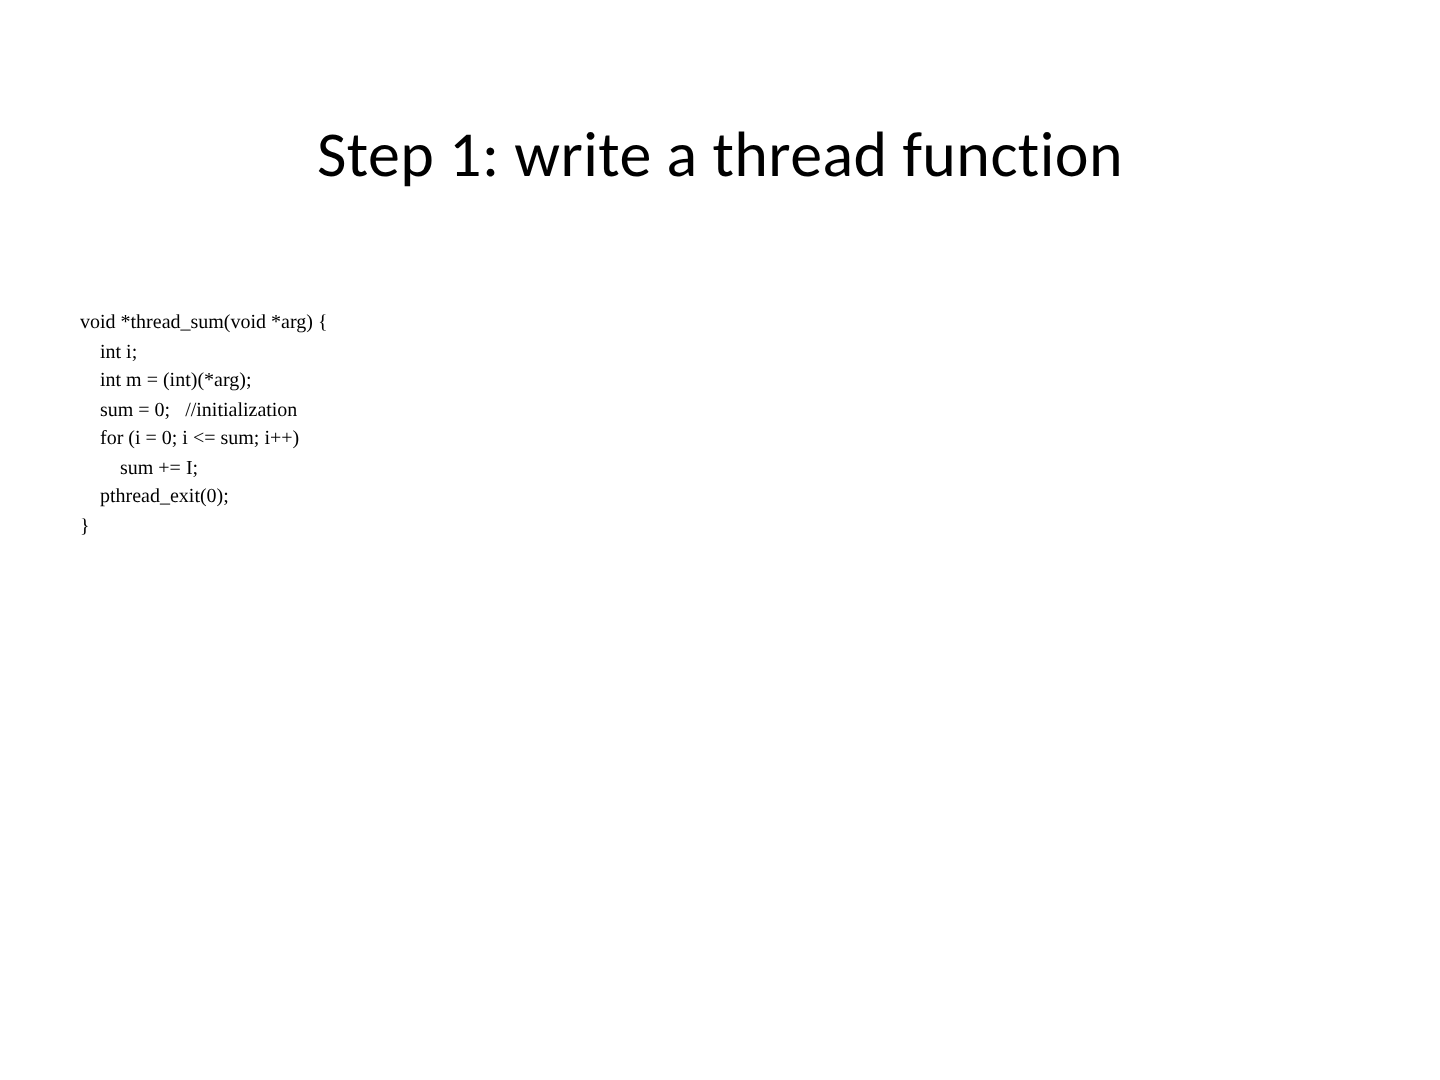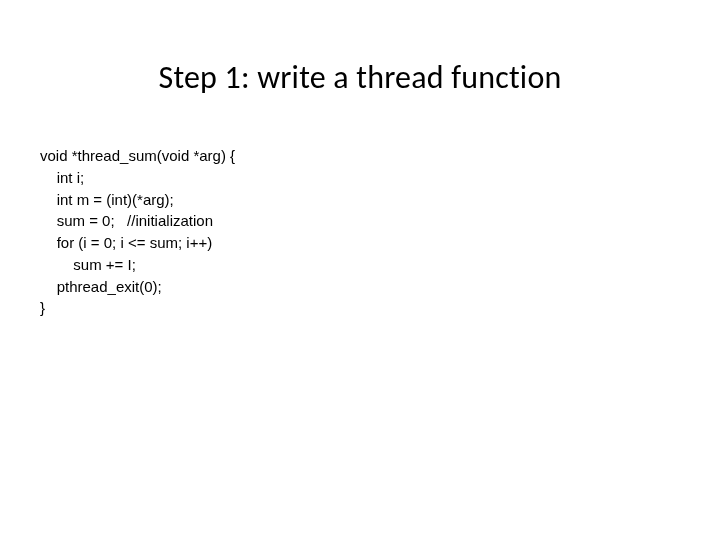--- a/index.html
+++ b/index.html
@@ -23,26 +23,26 @@
     top: 58px;
     left: 0;
     width: 720px;
     text-align: center;
     font-size: 32px;
     font-weight: 400;
     letter-spacing: 0.2px;
   }
   .code-block {
     position: absolute;
-    top: 145px;
+    top: 155px;
     left: 40px;
-    font-size: 15px;
+    font-size: 10px;
     line-height: 1.45;
     white-space: pre;
-    font-family: Liberation Sans, sans-serif;
+    font-family: Liberation Serif, serif;
   }
 </style>
 </head>
 <body>
 
 <div class="slide">
 
   <div class="title">Step 1: write a thread function</div>
 
   <div class="code-block"><span>void *thread_sum(void *arg) {</span>

